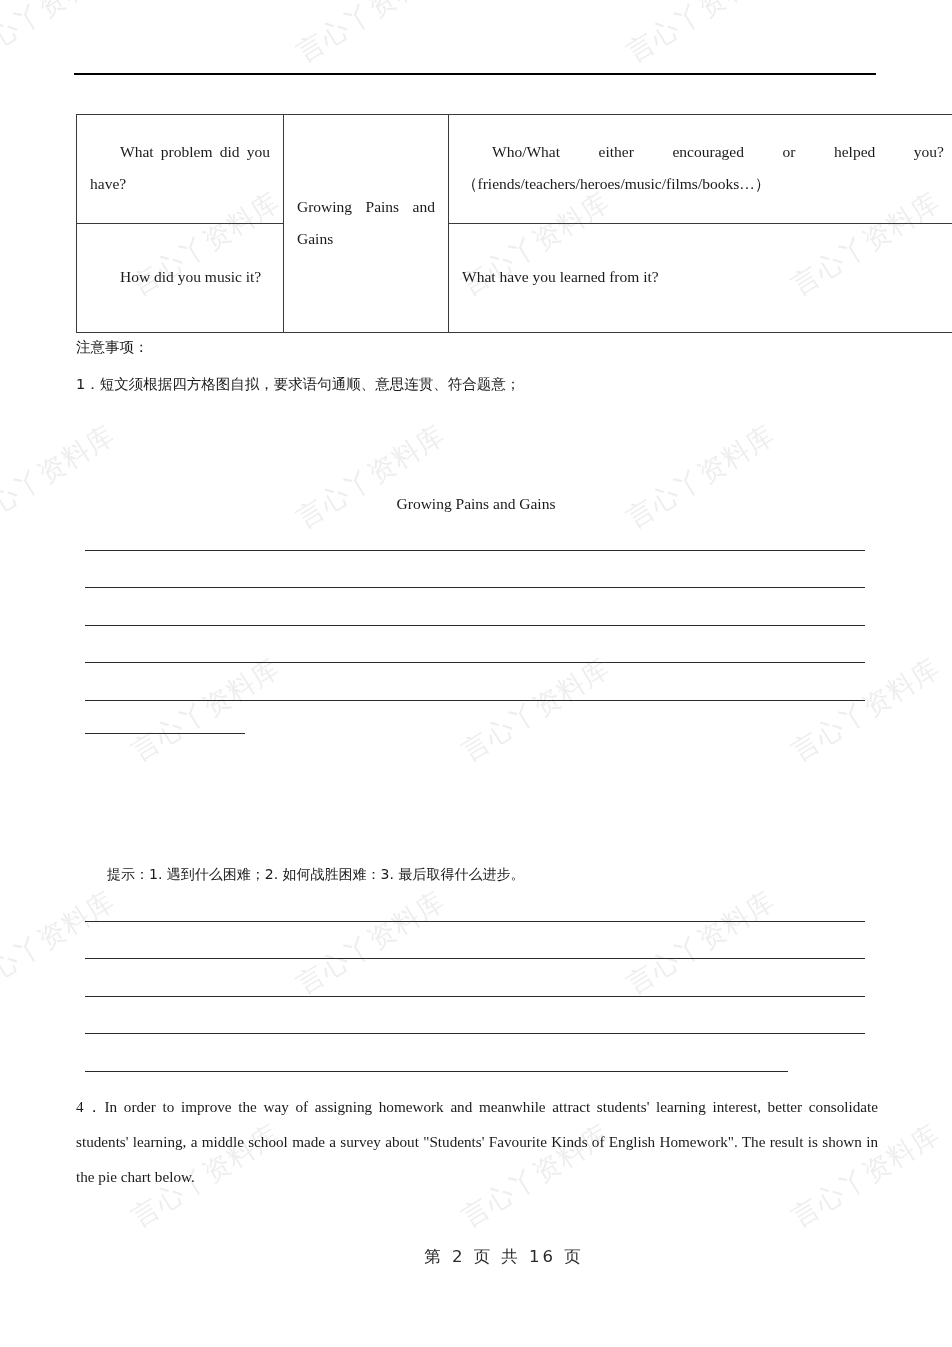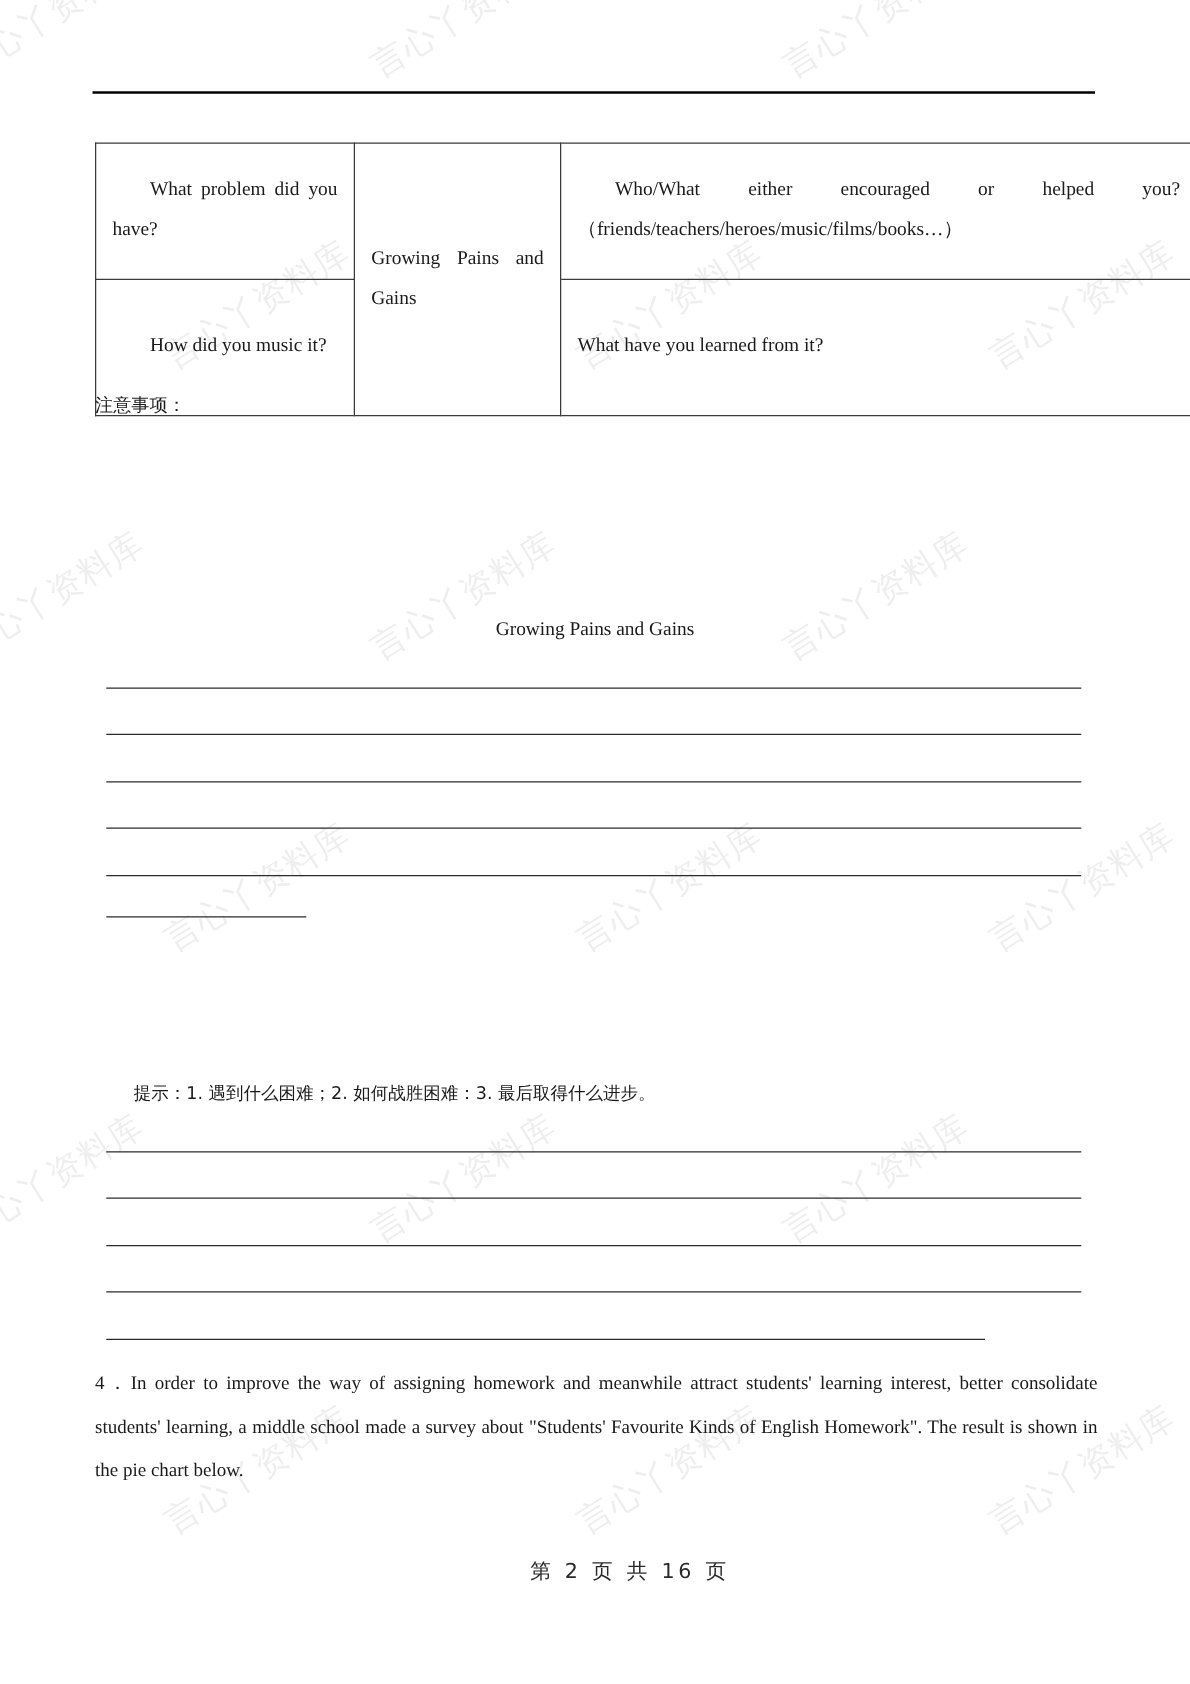--- a/index.html
+++ b/index.html
@@ -91,20 +91,21 @@
   td.col-left   { width: 180px; height: 88px; }
   td.col-mid    { width: 138px; }
   td.col-right  { width: 482px; }
 
   
   .para {
     position: absolute;
     font-size: 15px;
     line-height: 1.95;
     color: #1a1a1a;
+    margin-top: 22px;
   }
   .cn {
     font-family: "DejaVu Sans", "Liberation Sans", sans-serif;
     font-size: 14.5px;
   }
   .notes-block {
     left: 76px;
     width: 800px;
   }
   .notes-block div {
@@ -211,20 +212,21 @@
     </tr>
     <tr>
       <td class="col-left cell-indent">How did you music it?</td>
       <td class="col-right">What have you learned from it?</td>
     </tr>
   </tbody>
     </table>
 
   <div class="para notes-block cn" style="top:311px;">
     <div>注意事项：</div>
+    <div>1．短文须根据四方格图自拟，要求语句通顺、意思连贯、符合题意；</div>
   </div>
 
   <div class="essay-title">Growing Pains and Gains</div>
 
   <div class="rule" style="left:85px; top:550px; width:780px;"></div>
   <div class="rule" style="left:85px; top:587px; width:780px;"></div>
   <div class="rule" style="left:85px; top:625px; width:780px;"></div>
   <div class="rule" style="left:85px; top:662px; width:780px;"></div>
   <div class="rule" style="left:85px; top:700px; width:780px;"></div>
   <div class="rule" style="left:85px; top:733px; width:160px;"></div>

